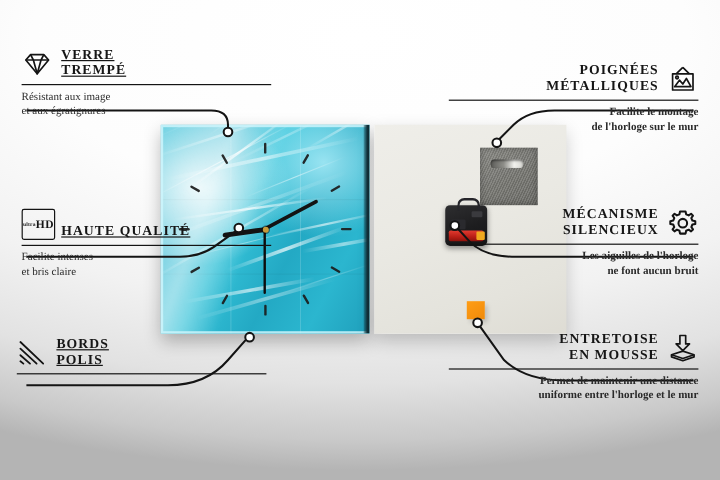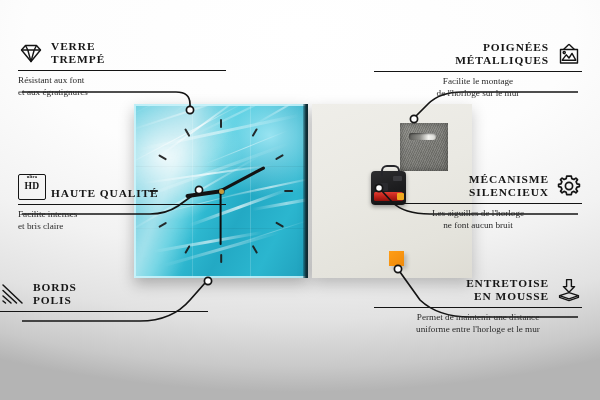--- a/index.html
+++ b/index.html
@@ -85,37 +85,37 @@
   .lines{position:absolute;inset:0;pointer-events:none;}
 
   
   .feat{position:absolute;width:208px;}
   .feat .head{display:flex;align-items:center;gap:7px;}
   .feat.right .head{justify-content:flex-end;}
   .feat .title{
     font-size:11.4px;font-weight:700;letter-spacing:.9px;color:#161616;
     line-height:13.4px;text-transform:uppercase;
   }
-  .feat.left .title{text-align:left;}
+  .feat.left .title{text-align:left;text-decoration:underline;}
   .feat.right .title{text-align:right;}
   .feat .rule{height:1.6px;background:#141414;margin:3px 0 4px;}
   .feat .desc{font-size:9.2px;line-height:11.4px;color:#2a2a2a;}
-  .feat.right .desc{text-align:center;}
+  .feat.right .desc{text-align:right;font-weight:bold;}
   .ico{width:26px;height:26px;flex:0 0 26px;display:block;}
   .ico svg{display:block;}
 
   .f-verre{left:18px;top:40px;}
   .f-impression{left:18px;top:174px;}
-  .f-bords{left:0;top:281px;}
-  .f-poignees{left:374px;top:41px;}
+  .f-bords{left:14px;top:281px;}
+  .f-poignees{left:374px;top:53px;}
   .f-mecanisme{left:374px;top:173px;}
   .f-entretoise{left:374px;top:277px;}
 
   .hd-box{width:26px;height:24px;border:1.7px solid #141414;border-radius:2px;
-    display:flex;flex-direction:column;align-items:center;justify-content:flex-start;line-height:1;}
+    display:flex;align-items:center;justify-content:center;line-height:1;}
   .hd-box .u{font-size:4.6px;font-weight:700;letter-spacing:.2px;color:#141414;}
   .hd-box .h{font-size:9.6px;font-weight:700;letter-spacing:.3px;color:#141414;margin-top:.5px;}
 </style>
 </head>
 <body>
 
 <div class="stage">
 
   <div class="product">
 
@@ -207,21 +207,21 @@
           <path d="M3.5,10 L7.5,5.5 L18.5,5.5 L22.5,10 L13,21.5 Z"></path>
           <path d="M3.5,10 L22.5,10 M7.5,5.5 L9.8,10 L13,21.5 L16.2,10 L18.5,5.5"></path>
         </svg>
       </span>
       <span class="title">
         <span>VERRE</span><br><span>TREMPÉ</span>
       </span>
     </div>
     <div class="rule"></div>
     <div class="desc">
-      <span>Résistant aux font</span><br><span>et aux égratignures</span>
+      <span>Résistant aux image</span><br><span>et aux égratignures</span>
     </div>
   </div>
 
   <div class="feat left f-impression">
     <div class="head">
       <span class="ico">
         <span class="hd-box">
           <span class="u">ultra</span>
           <span class="h">HD</span>
         </span>

